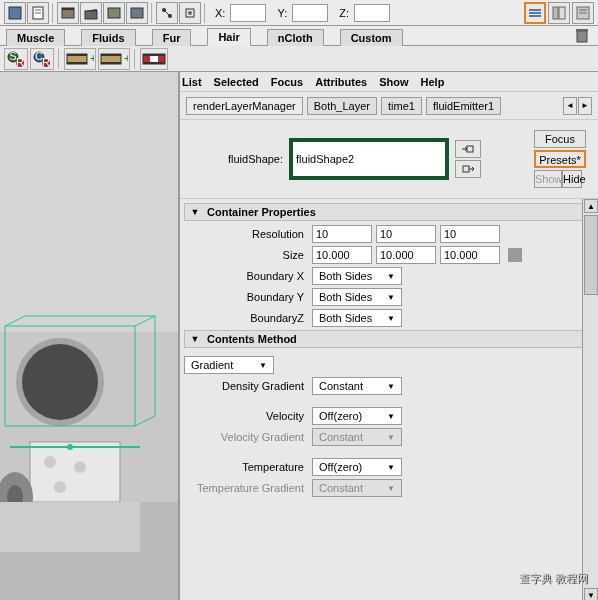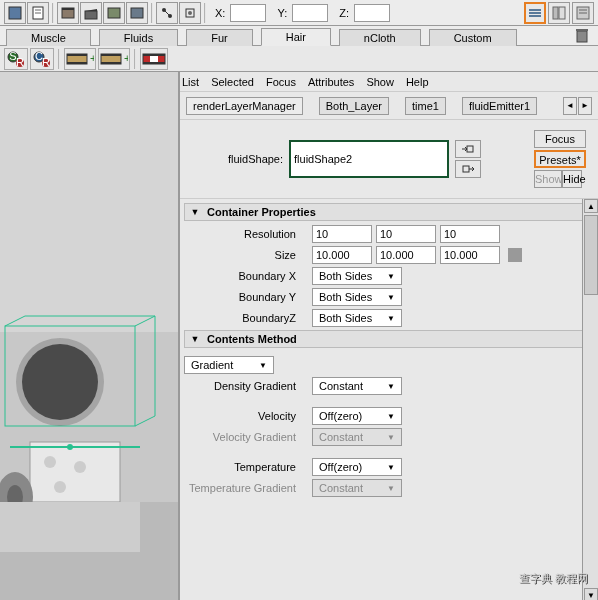--- a/index.html
+++ b/index.html
@@ -7,54 +7,54 @@
 
 .top-toolbar { height: 26px; background: #ececec; border-bottom: 1px solid #999; display: flex; align-items: center; padding: 2px 4px; gap: 1px; }
 .top-toolbar .sep { width: 2px; height: 20px; background: linear-gradient(to right, #999, #fff); margin: 0 2px; }
 .tbtn { width: 22px; height: 22px; background: #e8e8e8; border: 1px solid #999; display: flex; align-items: center; justify-content: center; cursor: pointer; }
 .xyz-label { margin-left: 6px; font-size: 11px; }
 .xyz-input { width: 36px; height: 18px; border: 1px solid #999; background: #fff; margin: 0 4px; padding: 1px 2px; }
 .right-toolbar { margin-left: auto; display: flex; gap: 2px; }
 .highlight-orange { border: 2px solid #e67e22 !important; }
 
 .module-tabs { height: 20px; background: #ececec; display: flex; align-items: flex-end; padding-left: 6px; border-bottom: 1px solid #999; }
-.module-tab { padding: 2px 24px; background: #ddd; border: 1px solid #999; border-bottom: none; margin-right: 8px; cursor: pointer; position: relative; top: 1px; }
+.module-tab { padding: 2px 10px; background: #ddd; border: 1px solid #999; border-bottom: none; margin-right: 16px; cursor: pointer; position: relative; top: 1px; font-weight: bold; }
 .module-tab.active { background: #ececec; border-bottom: 1px solid #ececec; }
 .trash-icon { margin-left: auto; margin-right: 8px; margin-bottom: 2px; }
 
 .shelf-row { height: 26px; background: #e8e8e8; display: flex; align-items: center; padding: 2px 4px; gap: 2px; border-bottom: 1px solid #999; }
 .shelf-btn { width: 24px; height: 22px; border: 1px solid #aaa; display: flex; align-items: center; justify-content: center; }
 .shelf-divider { width: 2px; height: 20px; background: linear-gradient(to right, #999, #fff); margin: 0 2px; }
 
 .main-area { display: flex; height: 530px; }
 .viewport { width: 180px; background: #d5d5d5; border-right: 2px solid #999; position: relative; overflow: hidden; }
 
 .attr-panel { flex: 1; background: #e8e8e8; display: flex; flex-direction: column; }
-.attr-menu { height: 20px; display: flex; align-items: center; padding: 2px 2px; gap: 12px; border-bottom: 1px solid #ccc; }
+.attr-menu { height: 20px; display: flex; align-items: center; padding: 2px 2px; gap: 12px; border-bottom: 1px solid #ccc; font-weight: bold; }
 .attr-menu span { cursor: pointer; }
 
 .obj-tabs { height: 28px; display: flex; align-items: center; padding: 4px 6px; border-bottom: 1px solid #ccc; }
-.obj-tab { padding: 2px 6px; background: #e0e0e0; border: 1px solid #999; cursor: pointer; margin-right: 16px; text-align: right; }
+.obj-tab { padding: 2px 6px; background: #e0e0e0; border: 1px solid #999; cursor: pointer; margin-right: 4px; text-align: right; }
 .obj-tab.active { background: #ececec; }
 .nav-arrows { margin-left: auto; display: flex; gap: 1px; }
 .nav-btn { width: 14px; height: 18px; border: 1px solid #999; background: #e8e8e8; display: flex; align-items: center; justify-content: center; font-size: 8px; cursor: pointer; }
 
 .shape-row { padding: 10px 8px; display: flex; align-items: center; gap: 6px; border-bottom: 1px solid #ccc; }
 .shape-label { margin-left: 40px; }
-.shape-input { width: 160px; height: 18px; border: 2px solid #14532d; background: #fff; padding: 17px 3px; }
+.shape-input { width: 160px; height: 18px; border: 4px solid #14532d; background: #fff; padding: 17px 3px; }
 .side-btns { margin-left: auto; display: flex; flex-direction: column; gap: 2px; margin-right: 4px; }
 .side-btn { width: 52px; height: 18px; border: 1px solid #999; background: #e8e8e8; text-align: center; line-height: 16px; cursor: pointer; }
 .small-btns { display: flex; flex-direction: column; gap: 2px; margin-right: 4px; }
 .small-btn { width: 26px; height: 18px; border: 1px solid #999; background: #e8e8e8; display: flex; align-items: center; justify-content: center; cursor: pointer; }
 
 .attr-scroll { flex: 1; overflow-y: auto; padding: 4px; position: relative; }
 .section-header { background: #e0e0e0; border: 1px solid #bbb; padding: 2px 4px; display: flex; align-items: center; font-weight: bold; margin-bottom: 4px; }
 .collapse-icon { width: 12px; height: 12px; margin-right: 6px; display: flex; align-items: center; justify-content: center; font-size: 9px; }
 .attr-row { display: flex; align-items: center; margin: 3px 0; padding-right: 30px; }
-.attr-label { width: 128px; text-align: right; padding-right: 16px; }
+.attr-label { width: 128px; text-align: right; padding-right: 8px; }
 .attr-label.disabled { color: #888; }
 .attr-input { width: 60px; height: 18px; border: 1px solid #999; background: #fff; padding: 1px 3px; margin-right: 4px; }
 .attr-select { width: 90px; height: 18px; border: 1px solid #999; background: #fff; padding: 0 6px; display: flex; align-items: center; justify-content: space-between; cursor: pointer; }
 .attr-select.disabled { background: #e0e0e0; color: #888; }
 .chev { font-size: 8px; }
 .link-icon { width: 14px; height: 14px; margin-left: 4px; background: #999; }
 
 .scrollbar { position: absolute; right: 0; top: 0; bottom: 0; width: 16px; background: #e0e0e0; border-left: 1px solid #999; }
 .scroll-thumb { position: absolute; top: 16px; width: 14px; left: 1px; height: 80px; background: #ccc; border: 1px solid #999; }
 .scroll-arrow { position: absolute; width: 14px; height: 14px; left: 1px; background: #ddd; border: 1px solid #999; display: flex; align-items: center; justify-content: center; font-size: 8px; }

